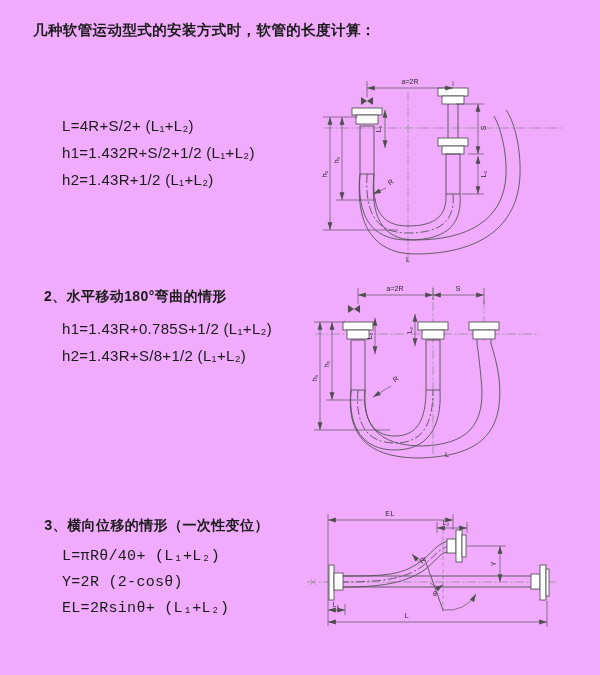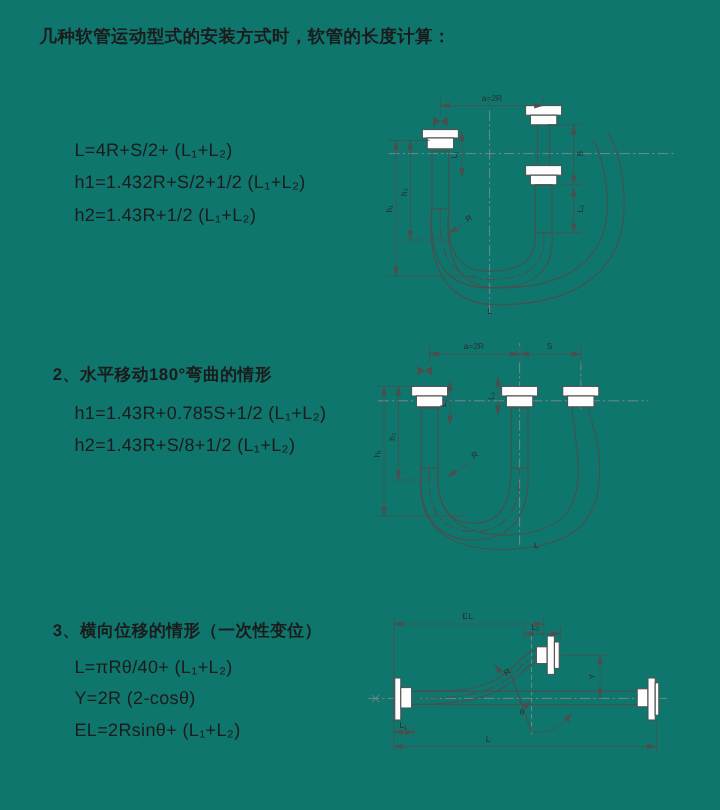--- a/index.html
+++ b/index.html
@@ -1,22 +1,22 @@
 <!DOCTYPE html>
 <html><head>
 <meta charset="utf-8">
 <style>
   html,body{margin:0;padding:0;background:#ffffff;}
-  .page{position:relative;width:600px;height:675px;background:#0f766e;overflow:hidden;
+  .page{position:relative;width:600px;height:675px;background:#f0abfc;overflow:hidden;
         font-family:"Liberation Sans",sans-serif;color:#1b1b1b;}
   .title{position:absolute;left:33px;top:21px;font-size:14.5px;font-weight:700;letter-spacing:.4px;}
   .section{position:absolute;left:44px;}
   .sec1{top:112px;}
-  .sec2{top:304px;}
-  .sec3{top:517px;}
+  .sec2{top:288px;}
+  .sec3{top:517px;font-family:Liberation Mono, monospace;}
   .heading{font-size:14px;font-weight:700;letter-spacing:.4px;height:19px;margin-bottom:8px;}
   .formula{font-size:15px;margin-left:18px;height:27px;line-height:27px;letter-spacing:.3px;}
   .sec3 .formula{height:26px;line-height:26px;}
   svg.diag{position:absolute;}
   .ln path,.ln line{stroke:#4d4d4d;stroke-width:.85;fill:none;}
   .fit rect,.fit line{stroke:#4d4d4d;stroke-width:.85;fill:#fdfdfd;}
   .fit .braid{fill:none;stroke:#4d4d4d;}
   .cl line{stroke:#8a8a8a;stroke-width:.7;fill:none;}
   .dashdot{stroke-dasharray:9 2.5 2 2.5;}
   .dash{stroke-dasharray:4 2.5;}

